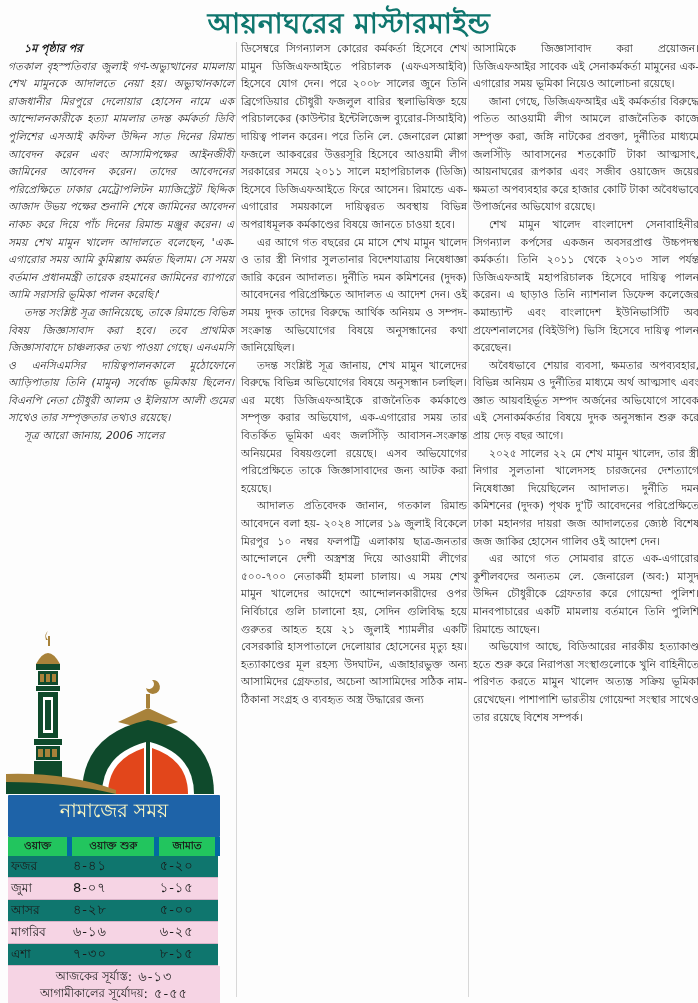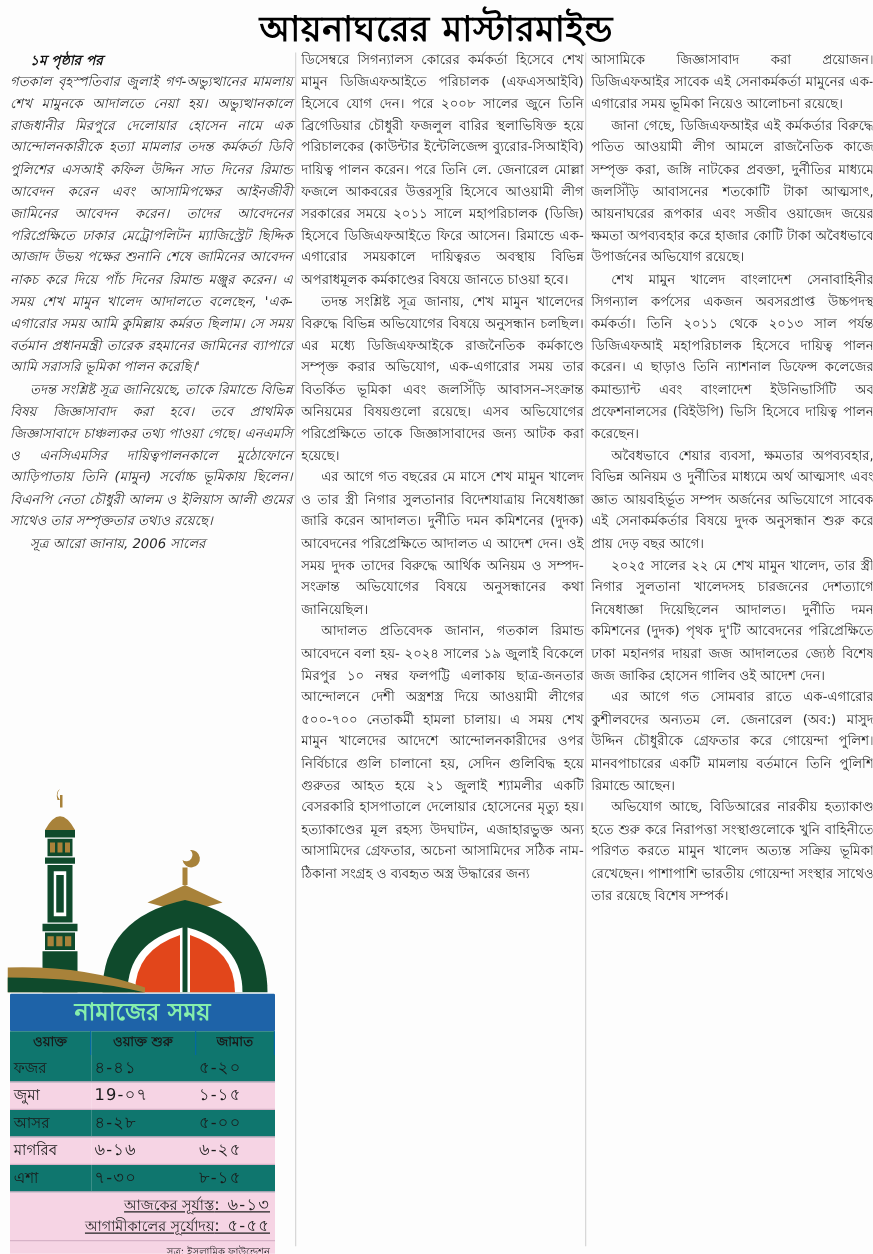--- a/index.html
+++ b/index.html
@@ -1,70 +1,70 @@
 <!DOCTYPE html>
 <html><head>
 <meta charset="utf-8">
 <style>
   * { margin: 0; padding: 0; box-sizing: border-box; }
   html, body { width: 698px; height: 1003px; background: #fdfdfd; overflow: hidden; }
   body { font-family: "DejaVu Sans", sans-serif; color: #222; position: relative; }
   .headline {
     position: absolute; top: 2px; left: 0; width: 698px; text-align: center;
-    font-family: "DejaVu Serif", serif; font-weight: bold; font-size: 28px; color: #000000; letter-spacing: 0.5px;
+    font-family: "DejaVu Serif", serif; font-weight: bold; font-size: 28px; color: #0f766e; letter-spacing: 0.5px;
   }
   .col {
     position: absolute; top: 40px; width: 226px;
     font-size: 10.6px; line-height: 17.6px; text-align: justify; color: #2a2a2a;
   }
   .col p { text-indent: 16px; }
   .col p.first { text-indent: 0; }
   .col1 { left: 8px; font-style: italic; }
   .col2 { left: 241px; }
   .col3 { left: 473px; }
   .kicker { font-weight: bold; font-size: 11px; text-indent: 0; color: #111; }
   .divider { position: absolute; top: 42px; width: 1px; height: 955px; background: #d8d8d8; }
   .d1 { left: 236px; } .d2 { left: 468px; }
 
   .mosque { position: absolute; left: 6px; top: 624px; width: 222px; height: 170px; }
   .prayer { position: absolute; left: 8px; top: 795px; width: 212px; font-family: "DejaVu Sans", sans-serif; }
   .prayer-title {
-    background: #1e63a8; color: #86efac; text-align: center; font-size: 19px; font-weight: bold;
-    height: 30px; line-height: 30px; border-radius: 1px;
+    background: #1e63a8; color: #fef9c3; text-align: center; font-size: 19px; font-weight: normal;
+    height: 42px; line-height: 30px; border-radius: 1px;
   }
   .prayer table { width: 100%; border-collapse: collapse; font-size: 12px; }
-  .prayer th { background: #0f766e; color: #1a1a1a; font-weight: bold; height: 19px; font-size: 10.5px; border-right: 1px solid #0369a1; margin-top: 20px; }
+  .prayer th { background: #22c55e; color: #1a1a1a; font-weight: bold; height: 19px; font-size: 10.5px; border-right: 5px solid #0369a1; margin-top: 20px; }
   .prayer td { height: 19px; border-bottom: 1px solid #d7b2c7; padding-left: 3px; color: #1a1a1a; }
   .prayer tr.odd td { background: #0f766e; }
   .prayer tr.even td { background: #f6d4e4; }
   .prayer td.num { font-size: 13px; letter-spacing: 1px; }
   .sun { background: #f6d4e4; font-size: 11.5px; padding: 2px 4px; line-height: 17px; }
-  .sun .row { display: flex; justify-content: flex-end; text-decoration: underline; }
+  .sun .row { display: flex; justify-content: center; }
   .sun .val { font-size: 13px; letter-spacing: 1px; }
   .source { background: #f6d4e4; font-size: 8px; text-align: right; padding: 2px 4px 3px; border-top: 1px solid #d7b2c7; }
 </style>
 </head>
 <body>
 
 <div class="headline">আয়নাঘরের মাস্টারমাইন্ড</div>
 
 <div class="divider d1"></div>
 <div class="divider d2"></div>
 
 <div class="col col1">
   <p class="kicker">১ম পৃষ্ঠার পর</p>
   <p class="first">গতকাল বৃহস্পতিবার জুলাই গণ-অভ্যুত্থানের মামলায় শেখ মামুনকে আদালতে নেয়া হয়। অভ্যুত্থানকালে রাজধানীর মিরপুরে দেলোয়ার হোসেন নামে এক আন্দোলনকারীকে হত্যা মামলার তদন্ত কর্মকর্তা ডিবি পুলিশের এসআই কফিল উদ্দিন সাত দিনের রিমান্ড আবেদন করেন এবং আসামিপক্ষের আইনজীবী জামিনের আবেদন করেন। তাদের আবেদনের পরিপ্রেক্ষিতে ঢাকার মেট্রোপলিটন ম্যাজিস্ট্রেট ছিদ্দিক আজাদ উভয় পক্ষের শুনানি শেষে জামিনের আবেদন নাকচ করে দিয়ে পাঁচ দিনের রিমান্ড মঞ্জুর করেন। এ সময় শেখ মামুন খালেদ আদালতে বলেছেন, 'এক-এগারোর সময় আমি কুমিল্লায় কর্মরত ছিলাম। সে সময় বর্তমান প্রধানমন্ত্রী তারেক রহমানের জামিনের ব্যাপারে আমি সরাসরি ভূমিকা পালন করেছি।'</p>
   <p>তদন্ত সংশ্লিষ্ট সূত্র জানিয়েছে, তাকে রিমান্ডে বিভিন্ন বিষয় জিজ্ঞাসাবাদ করা হবে। তবে প্রাথমিক জিজ্ঞাসাবাদে চাঞ্চল্যকর তথ্য পাওয়া গেছে। এনএমসি ও এনসিএমসির দায়িত্বপালনকালে মুঠোফোনে আড়িপাতায় তিনি (মামুন) সর্বোচ্চ ভূমিকায় ছিলেন। বিএনপি নেতা চৌধুরী আলম ও ইলিয়াস আলী গুমের সাথেও তার সম্পৃক্ততার তথ্যও রয়েছে।</p>
   <p>সূত্র আরো জানায়, 2006 সালের</p>
 </div>
 
 <div class="col col2">
   <p class="first">ডিসেম্বরে সিগন্যালস কোরের কর্মকর্তা হিসেবে শেখ মামুন ডিজিএফআইতে পরিচালক (এফএসআইবি) হিসেবে যোগ দেন। পরে ২০০৮ সালের জুনে তিনি ব্রিগেডিয়ার চৌধুরী ফজলুল বারির স্থলাভিষিক্ত হয়ে পরিচালকের (কাউন্টার ইন্টেলিজেন্স ব্যুরোর-সিআইবি) দায়িত্ব পালন করেন। পরে তিনি লে. জেনারেল মোল্লা ফজলে আকবরের উত্তরসূরি হিসেবে আওয়ামী লীগ সরকারের সময়ে ২০১১ সালে মহাপরিচালক (ডিজি) হিসেবে ডিজিএফআইতে ফিরে আসেন। রিমান্ডে এক-এগারোর সময়কালে দায়িত্বরত অবস্থায় বিভিন্ন অপরাধমূলক কর্মকাণ্ডের বিষয়ে জানতে চাওয়া হবে।</p>
+  <p>এর আগে গত বছরের মে মাসে শেখ মামুন খালেদ ও তার স্ত্রী নিগার সুলতানার বিদেশযাত্রায় নিষেধাজ্ঞা জারি করেন আদালত। দুর্নীতি দমন কমিশনের (দুদক) আবেদনের পরিপ্রেক্ষিতে আদালত এ আদেশ দেন। ওই সময় দুদক তাদের বিরুদ্ধে আর্থিক অনিয়ম ও সম্পদ-সংক্রান্ত অভিযোগের বিষয়ে অনুসন্ধানের কথা জানিয়েছিল।</p>
   <p>তদন্ত সংশ্লিষ্ট সূত্র জানায়, শেখ মামুন খালেদের বিরুদ্ধে বিভিন্ন অভিযোগের বিষয়ে অনুসন্ধান চলছিল। এর মধ্যে ডিজিএফআইকে রাজনৈতিক কর্মকাণ্ডে সম্পৃক্ত করার অভিযোগ, এক-এগারোর সময় তার বিতর্কিত ভূমিকা এবং জলসিঁড়ি আবাসন-সংক্রান্ত অনিয়মের বিষয়গুলো রয়েছে। এসব অভিযোগের পরিপ্রেক্ষিতে তাকে জিজ্ঞাসাবাদের জন্য আটক করা হয়েছে।</p>
-  <p>এর আগে গত বছরের মে মাসে শেখ মামুন খালেদ ও তার স্ত্রী নিগার সুলতানার বিদেশযাত্রায় নিষেধাজ্ঞা জারি করেন আদালত। দুর্নীতি দমন কমিশনের (দুদক) আবেদনের পরিপ্রেক্ষিতে আদালত এ আদেশ দেন। ওই সময় দুদক তাদের বিরুদ্ধে আর্থিক অনিয়ম ও সম্পদ-সংক্রান্ত অভিযোগের বিষয়ে অনুসন্ধানের কথা জানিয়েছিল।</p>
   <p>আদালত প্রতিবেদক জানান, গতকাল রিমান্ড আবেদনে বলা হয়- ২০২৪ সালের ১৯ জুলাই বিকেলে মিরপুর ১০ নম্বর ফলপট্টি এলাকায় ছাত্র-জনতার আন্দোলনে দেশী অস্ত্রশস্ত্র দিয়ে আওয়ামী লীগের ৫০০-৭০০ নেতাকর্মী হামলা চালায়। এ সময় শেখ মামুন খালেদের আদেশে আন্দোলনকারীদের ওপর নির্বিচারে গুলি চালানো হয়, সেদিন গুলিবিদ্ধ হয়ে গুরুতর আহত হয়ে ২১ জুলাই শ্যামলীর একটি বেসরকারি হাসপাতালে দেলোয়ার হোসেনের মৃত্যু হয়। হত্যাকাণ্ডের মূল রহস্য উদঘাটন, এজাহারভুক্ত অন্য আসামিদের গ্রেফতার, অচেনা আসামিদের সঠিক নাম-ঠিকানা সংগ্রহ ও ব্যবহৃত অস্ত্র উদ্ধারের জন্য</p>
 </div>
 
 <div class="col col3">
   <p class="first">আসামিকে জিজ্ঞাসাবাদ করা প্রয়োজন। ডিজিএফআইর সাবেক এই সেনাকর্মকর্তা মামুনের এক-এগারোর সময় ভূমিকা নিয়েও আলোচনা রয়েছে।</p>
   <p>জানা গেছে, ডিজিএফআইর এই কর্মকর্তার বিরুদ্ধে পতিত আওয়ামী লীগ আমলে রাজনৈতিক কাজে সম্পৃক্ত করা, জঙ্গি নাটকের প্রবক্তা, দুর্নীতির মাধ্যমে জলসিঁড়ি আবাসনের শতকোটি টাকা আত্মসাৎ, আয়নাঘরের রূপকার এবং সজীব ওয়াজেদ জয়ের ক্ষমতা অপব্যবহার করে হাজার কোটি টাকা অবৈধভাবে উপার্জনের অভিযোগ রয়েছে।</p>
   <p>শেখ মামুন খালেদ বাংলাদেশ সেনাবাহিনীর সিগন্যাল কর্পসের একজন অবসরপ্রাপ্ত উচ্চপদস্থ কর্মকর্তা। তিনি ২০১১ থেকে ২০১৩ সাল পর্যন্ত ডিজিএফআই মহাপরিচালক হিসেবে দায়িত্ব পালন করেন। এ ছাড়াও তিনি ন্যাশনাল ডিফেন্স কলেজের কমান্ড্যান্ট এবং বাংলাদেশ ইউনিভার্সিটি অব প্রফেশনালসের (বিইউপি) ভিসি হিসেবে দায়িত্ব পালন করেছেন।</p>
   <p>অবৈধভাবে শেয়ার ব্যবসা, ক্ষমতার অপব্যবহার, বিভিন্ন অনিয়ম ও দুর্নীতির মাধ্যমে অর্থ আত্মসাৎ এবং জ্ঞাত আয়বহির্ভূত সম্পদ অর্জনের অভিযোগে সাবেক এই সেনাকর্মকর্তার বিষয়ে দুদক অনুসন্ধান শুরু করে প্রায় দেড় বছর আগে।</p>
   <p>২০২৫ সালের ২২ মে শেখ মামুন খালেদ, তার স্ত্রী নিগার সুলতানা খালেদসহ চারজনের দেশত্যাগে নিষেধাজ্ঞা দিয়েছিলেন আদালত। দুর্নীতি দমন কমিশনের (দুদক) পৃথক দু'টি আবেদনের পরিপ্রেক্ষিতে ঢাকা মহানগর দায়রা জজ আদালতের জ্যেষ্ঠ বিশেষ জজ জাকির হোসেন গালিব ওই আদেশ দেন।</p>
   <p>এর আগে গত সোমবার রাতে এক-এগারোর কুশীলবদের অন্যতম লে. জেনারেল (অব:) মাসুদ উদ্দিন চৌধুরীকে গ্রেফতার করে গোয়েন্দা পুলিশ। মানবপাচারের একটি মামলায় বর্তমানে তিনি পুলিশি রিমান্ডে আছেন।</p>
@@ -119,21 +119,21 @@
       </tr>
     </thead>
     <tbody>
       <tr class="odd">
         <td>ফজর</td>
         <td class="num">৪-৪১</td>
         <td class="num">৫-২০</td>
       </tr>
       <tr class="even">
         <td>জুমা</td>
-        <td class="num">19-০৭</td>
+        <td class="num">8-০৭</td>
         <td class="num">১-১৫</td>
       </tr>
       <tr class="odd">
         <td>আসর</td>
         <td class="num">৪-২৮</td>
         <td class="num">৫-০০</td>
       </tr>
       <tr class="even">
         <td>মাগরিব</td>
         <td class="num">৬-১৬</td>

